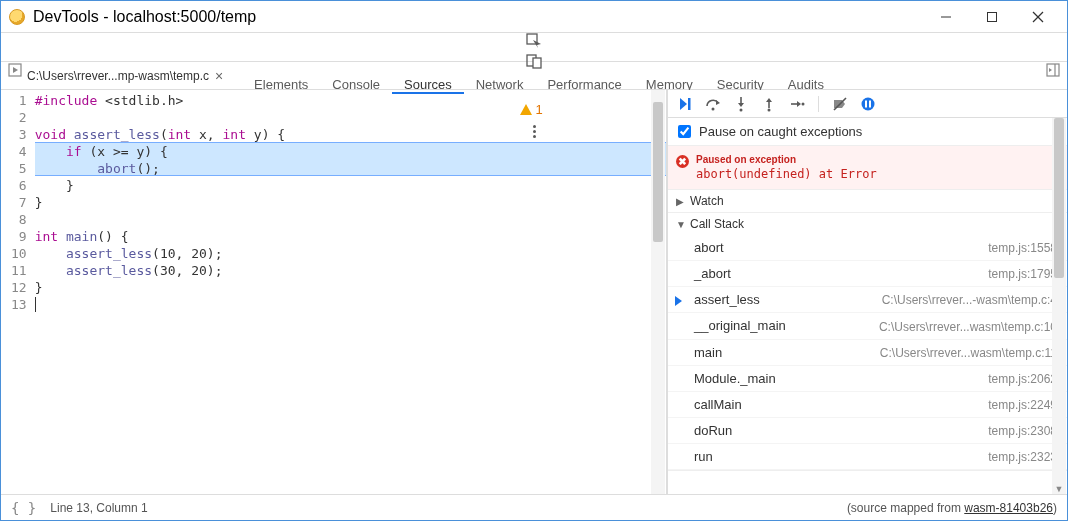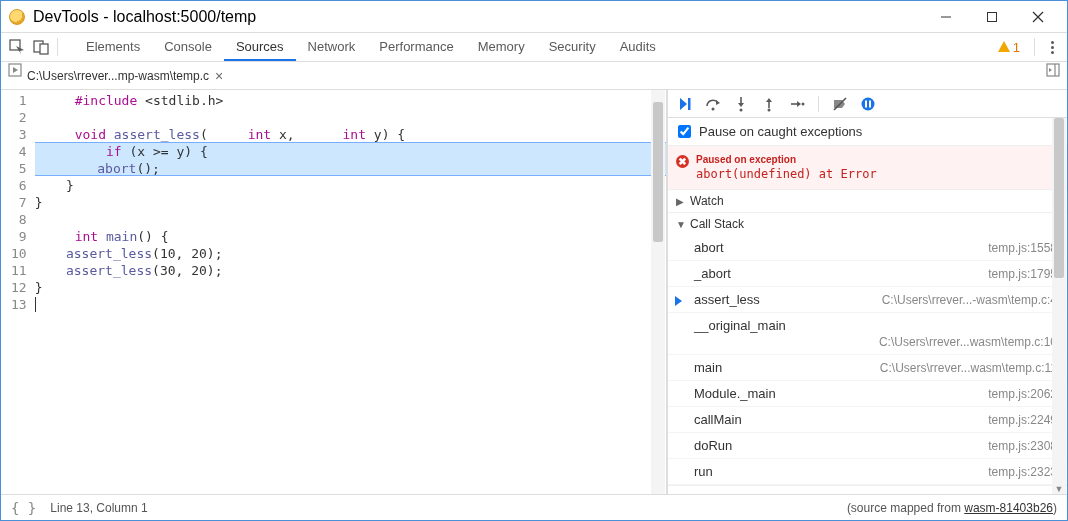--- a/index.html
+++ b/index.html
@@ -2,21 +2,21 @@
 <html><head>
 <meta charset="utf-8">
 <style>
 * { margin: 0; padding: 0; box-sizing: border-box; }
 body { font-family: "Segoe UI", Arial, sans-serif; font-size: 12px; color: #333; background: #fff; overflow: hidden; width: 1068px; height: 521px; border: 1px solid #4a90d9; }
 .titlebar { height: 31px; display: flex; align-items: center; padding: 0 6px 0 8px; background: #fff; }
 .titlebar .app-icon { width: 16px; height: 16px; border-radius: 50%; background: radial-gradient(circle at 40% 35%, #ffd970 0 55%, #e6a829 55% 100%); border: 1px solid #d89820; margin-right: 8px; }
 .titlebar .title { flex: 1; font-size: 16px; color: #000; }
 .titlebar .winbtn { width: 46px; height: 30px; display: flex; align-items: center; justify-content: center; color: #333; }
 .titlebar .winbtn svg { width: 12px; height: 12px; }
-.toolbar { height: 30px; border-top: 1px solid #ddd; border-bottom: 1px solid #ddd; display: flex; align-items: center; padding: 0 6px; gap: 4px; }
+.toolbar { height: 30px; border-top: 1px solid #ddd; border-bottom: 1px solid #ddd; display: flex; align-items: center; padding: 0 6px; gap: 4px; flex-direction: column; }
 .toolbar .tbtn { width: 20px; height: 20px; display: flex; align-items: center; justify-content: center; color: #5a5a5a; }
 .toolbar .tabs { display: flex; margin-left: 10px; gap: 0; height: 100%; }
 .toolbar .tab { padding: 0 12px; display: flex; align-items: center; height: 100%; font-size: 13px; color: #5a5a5a; cursor: pointer; border-bottom: 2px solid transparent; }
 .toolbar .tab.active { color: #333; border-bottom: 2px solid #1a73e8; }
 .toolbar .spacer { flex: 1; }
 .toolbar .warn { color: #e37400; font-size: 13px; display: flex; align-items: center; gap: 2px; margin-right: 6px; }
 .toolbar .menudot { width: 18px; display: flex; flex-direction: column; align-items: center; gap: 2px; }
 .toolbar .menudot span { width: 3px; height: 3px; border-radius: 50%; background: #5a5a5a; display: block; }
 .filebar { height: 28px; border-bottom: 1px solid #ddd; display: flex; align-items: flex-start; padding: 0 6px; }
 .filebar .ico { width: 16px; height: 16px; display: flex; align-items: center; justify-content: center; color: #5a5a5a; }
@@ -24,41 +24,41 @@
 .filebar .close-x { font-size: 14px; color: #666; line-height: 1; }
 .filebar .spacer { flex: 1; }
 .main { display: flex; height: calc(521px - 31px - 30px - 28px - 26px - 2px); }
 .editor { flex: 1; display: flex; font-family: Consolas, monospace; font-size: 13px; line-height: 17px; position: relative; border-right: 1px solid #ddd; }
 .gutter { text-align: right; color: #888; padding: 2px 8px 2px 10px; user-select: none; background: #fff; }
 .gutter div { height: 17px; }
 .code { flex: 1; padding: 2px 0; white-space: pre; position: relative; }
 .code .ln { height: 17px; padding-left: 0; }
 .code .hl-pause { background: #cde7ff; border-top: 1px solid #77aeff; border-bottom: 1px solid #77aeff; position: absolute; left: 0; right: 0; height: 34px; z-index: 0; }
 .code .ln span { position: relative; z-index: 1; }
-.kw { color: #aa0d91; margin-left: 40px; }
+.kw { color: #aa0d91; }
 .fn { color: #5a5a9e; }
 .right { width: 400px; display: flex; flex-direction: column; border-left: 1px solid #ddd; background: #fff; position: relative; }
 .dbgbar { height: 28px; border-bottom: 1px solid #ddd; display: flex; align-items: center; padding: 0 8px; gap: 10px; }
 .dbgbar .dbtn { width: 18px; height: 18px; display: flex; align-items: center; justify-content: center; }
 .dbgbar .sep { width: 1px; height: 16px; background: #ddd; margin: 0 2px; }
 .pause-opt { padding: 6px 10px; display: flex; align-items: center; gap: 8px; font-size: 13px; border-bottom: 1px solid #eee; }
 .pause-opt input { width: 13px; height: 13px; }
 .exception { background: #fff2f2; padding: 8px 10px 8px 28px; border-bottom: 1px solid #eee; position: relative; }
 .exception .eicon { position: absolute; left: 8px; top: 9px; width: 13px; height: 13px; border-radius: 50%; background: #d93025; color: #fff; font-size: 10px; font-weight: bold; display: flex; align-items: center; justify-content: center; }
 .exception .etitle { color: #c5221f; font-weight: 600; font-size: 10px; }
 .exception .edet { color: #c5221f; font-family: Consolas, monospace; font-size: 12px; margin-top: 2px; }
 .section { border-bottom: 1px solid #eee; }
 .section-h { padding: 4px 8px; font-size: 12px; color: #333; display: flex; align-items: center; gap: 4px; cursor: pointer; }
 .section-h .arr { font-size: 10px; color: #666; width: 10px; }
 .frames { max-height: 260px; overflow-y: auto; }
 .frame { display: flex; align-items: center; padding: 5px 10px 5px 26px; font-size: 13px; border-bottom: 1px solid #f4f4f4; position: relative; min-height: 26px; }
 .frame .fname { flex: 1; color: #333; }
 .frame .floc { color: #888; font-size: 12px; white-space: nowrap; }
 .frame.hasarrow::before { content: ""; position: absolute; left: 7px; top: 9px; width: 0; height: 0; border-top: 5px solid transparent; border-bottom: 5px solid transparent; border-left: 7px solid #1a73e8; }
-.frame.two { flex-direction: column; align-items: flex-start; }
+.frame.two { flex-direction: row; align-items: flex-start; }
 .frame.two .floc { align-self: flex-end; margin-top: 2px; }
 .statusbar { height: 26px; border-top: 1px solid #ddd; display: flex; align-items: center; padding: 0 10px; font-size: 12px; color: #555; gap: 14px; }
 .statusbar .sp { flex: 1; }
 .statusbar .link { text-decoration: underline; color: #333; }
 .cursor-line { position: absolute; height: 15px; width: 1px; background: #333; z-index: 2; }
 .right .scrollind { position: absolute; right: 1px; top: 28px; bottom: 0; width: 14px; background: #f4f4f4; }
 .right .scrollind .thumb { position: absolute; left: 2px; right: 2px; top: 0; height: 160px; background: #c8c8c8; border-radius: 2px; }
 .right .scrollind .arrs { position: absolute; left: 0; right: 0; font-size: 9px; color: #888; text-align: center; }
 .ed-scroll { position: absolute; right: 1px; top: 0; bottom: 0; width: 14px; background: #f4f4f4; }
 .ed-scroll .thumb { position: absolute; left: 2px; right: 2px; top: 12px; height: 140px; background: #c8c8c8; border-radius: 2px; }

